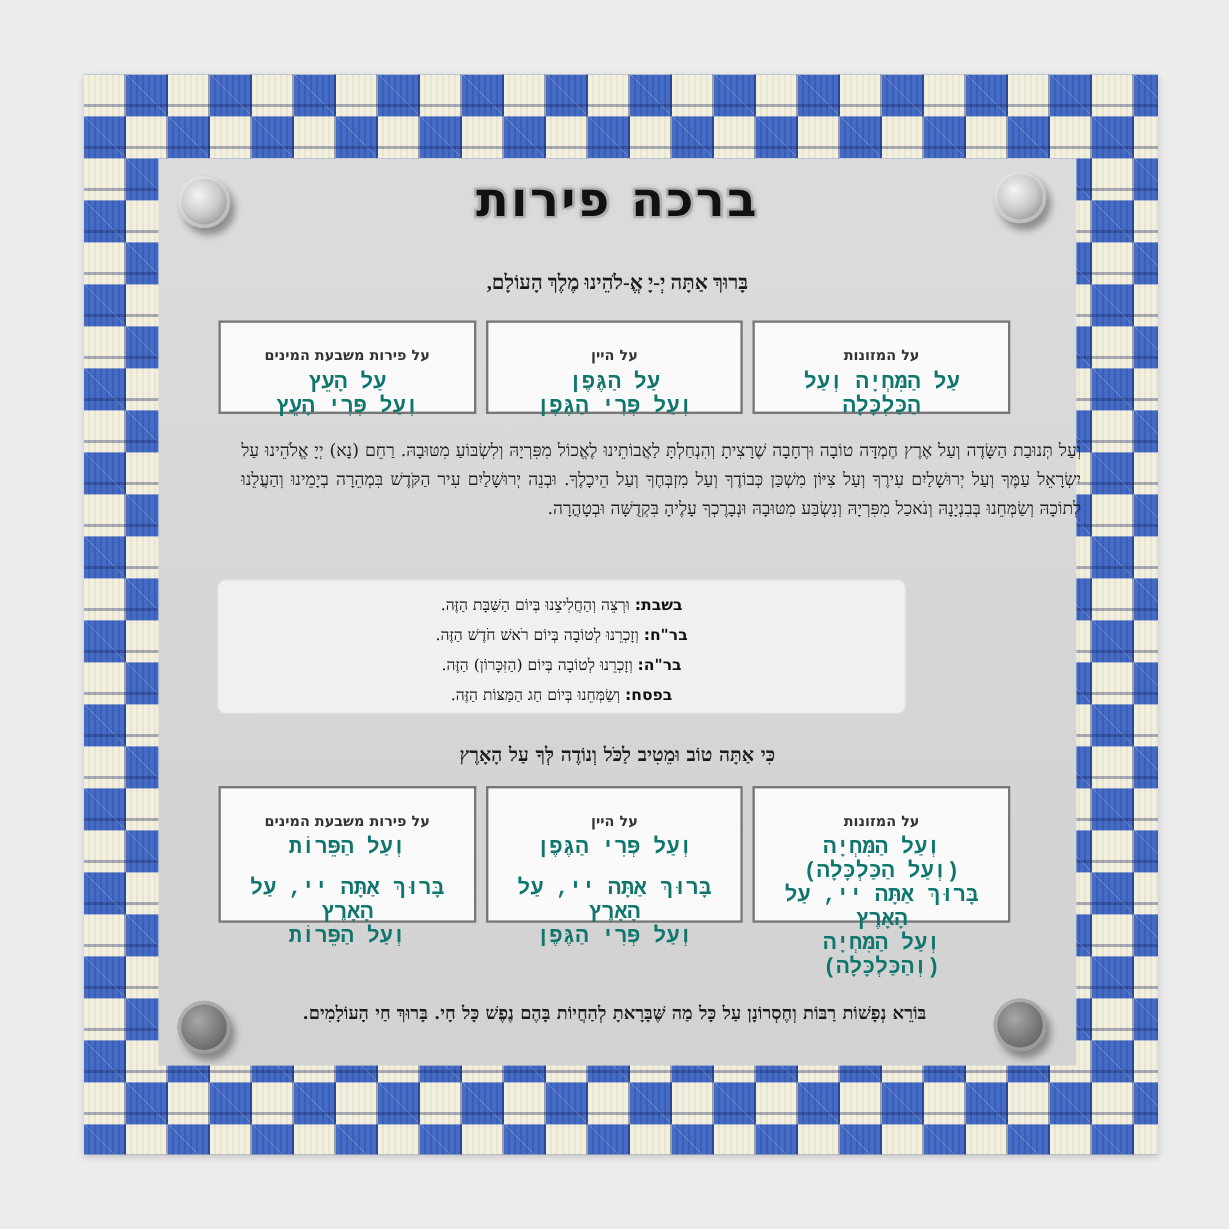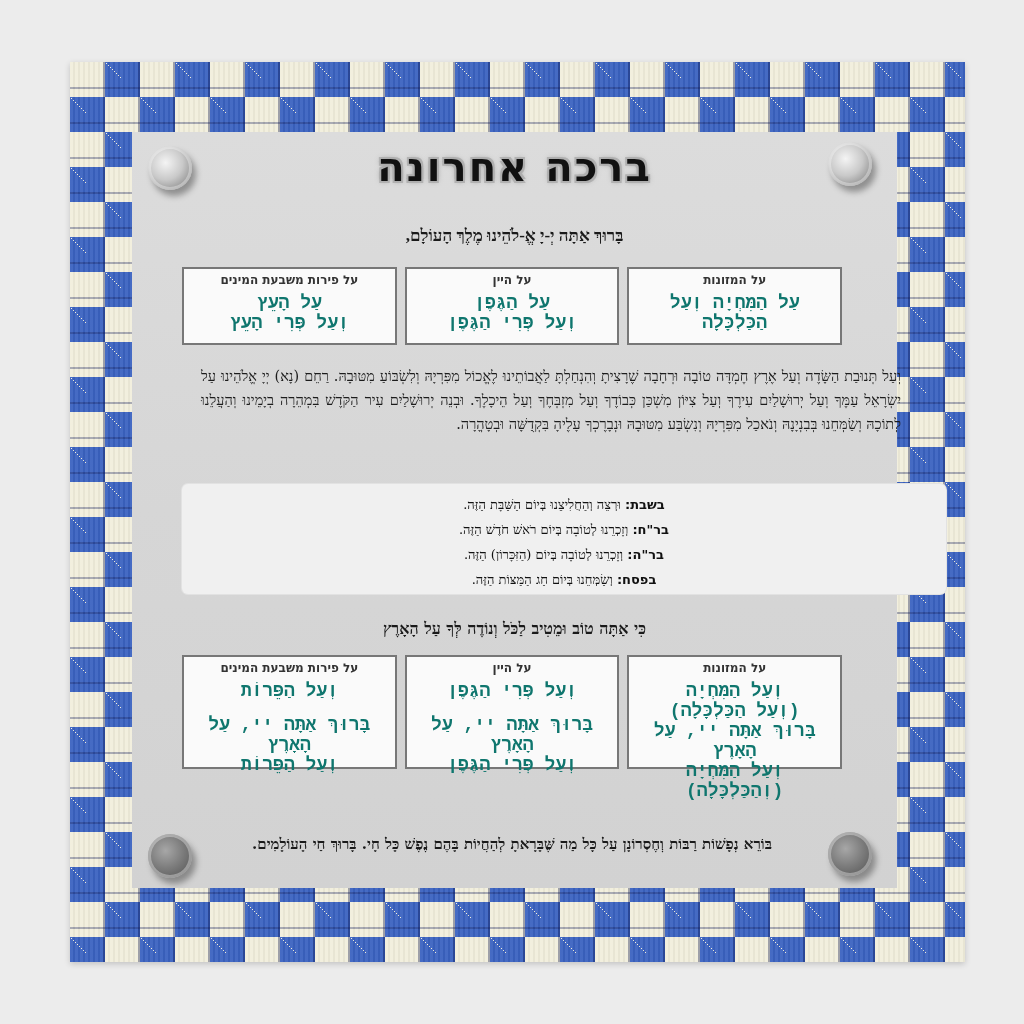--- a/index.html
+++ b/index.html
@@ -75,21 +75,21 @@
   .row-boxes {
     position: absolute;
     left: 50px; width: 660px;
     display: flex; flex-direction: row-reverse; gap: 8px;
   }
   .box {
     flex: 1;
     background: #fafafa;
     border: 2px solid #777;
     text-align: center;
-    padding: 4px 6px;
+    padding: 20px 6px;
   }
   .box .head {
     font-family: "DejaVu Sans", sans-serif;
     font-weight: bold;
     font-size: 12px;
     color: #333;
     margin-bottom: 6px;
   }
   .box .body-line {
     font-family: Liberation Mono, monospace;
@@ -105,21 +105,21 @@
     font-family: "DejaVu Serif", serif;
     font-size: 14.5px;
     line-height: 24px;
     color: #1c1c1c;
     text-align: justify;
     text-align-last: right;
     margin-left: 39px;
   }
   .inserts {
     position: absolute;
-    left: 50px; width: 764px; top: 352px; height: 110px;
+    left: 50px; width: 572px; top: 352px; height: 110px;
     background: #f0f0f0;
     border-radius: 6px;
     box-shadow: 0 0 0 1px #e2e2e2;
     padding-top: 8px;
     text-align: center;
   }
   .insert-line {
     font-family: "DejaVu Serif", serif;
     font-size: 13px;
     color: #111;
@@ -150,21 +150,21 @@
 
 <div class="board"></div>
 
 <div class="standoff" style="left:148px;top:146px;"></div>
 <div class="standoff" style="left:828px;top:142px;"></div>
 <div class="standoff dark" style="left:148px;top:834px;"></div>
 <div class="standoff dark" style="left:828px;top:832px;"></div>
 
 <div class="panel" dir="rtl">
 
-  <div class="title">ברכה אחרונה</div>
+  <div class="title">ברכה פירות</div>
 
   <div class="opening">בָּרוּךְ אַתָּה יְ-יָ אֱ-לֹהֵינוּ מֶלֶךְ הָעוֹלָם,</div>
 
   <div class="row-boxes" style="top:135px;height:78px;">
     <div class="box">
       <div class="head">על פירות משבעת המינים</div>
       <div class="body-line">עַל הָעֵץ</div>
       <div class="body-line">וְעַל פְּרִי הָעֵץ</div>
     </div>
     <div class="box">

